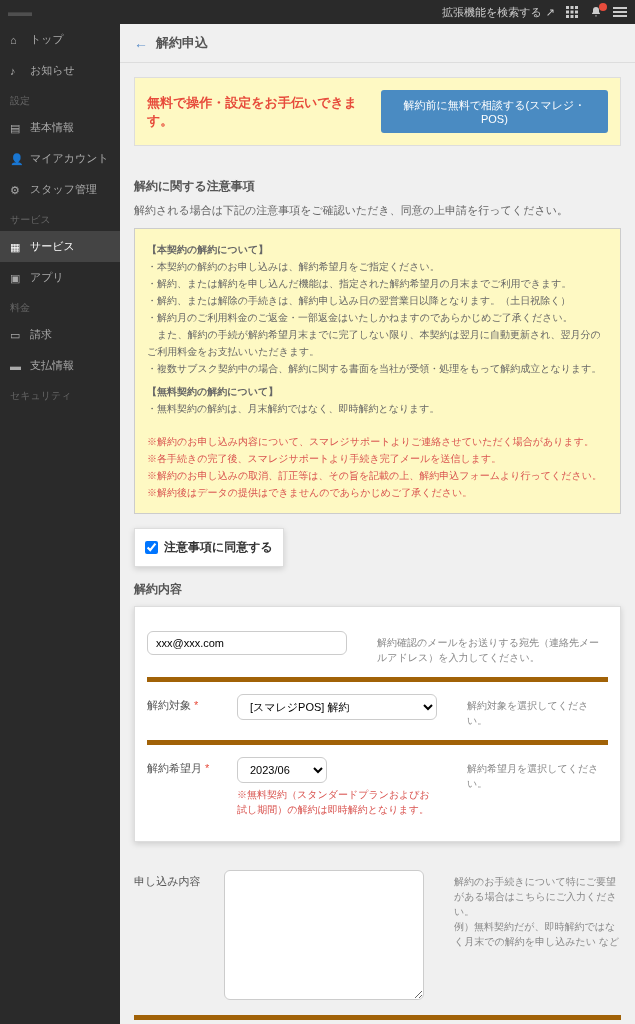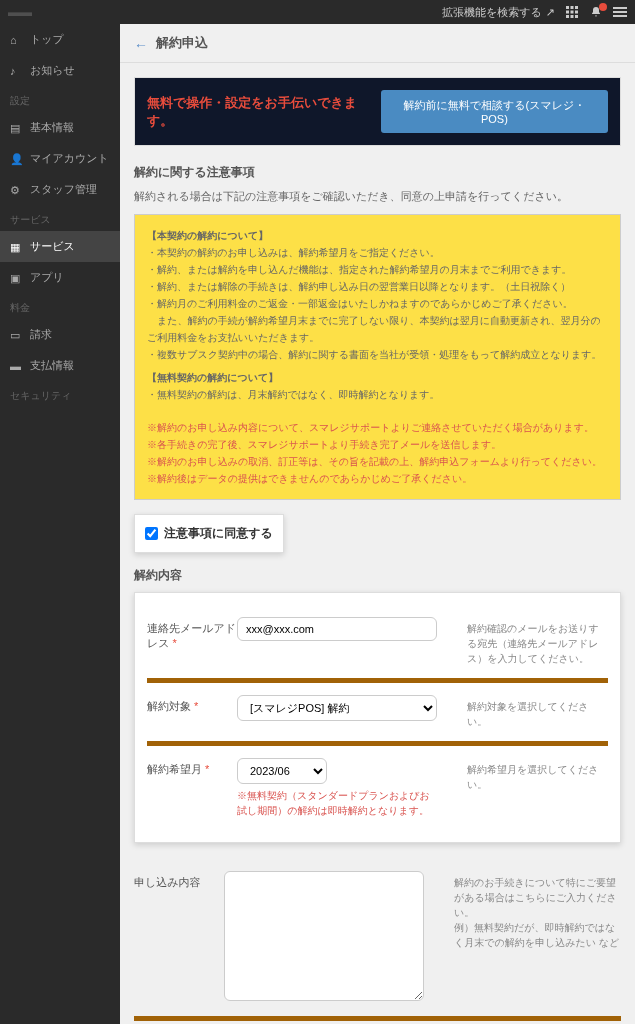--- a/index.html
+++ b/index.html
@@ -21,28 +21,28 @@
     .sidebar-section { padding: 8px 10px 4px; font-size: 10px; color: #666; }
     .sidebar-icon { width: 12px; height: 12px; display: inline-block; }
     
     .main { flex: 1; background: #f0f0f0; padding: 0; }
     .page-header { background: #f0f0f0; padding: 10px 14px; display: flex; align-items: center; gap: 8px; border-bottom: 1px solid #ddd; }
     .back-arrow { color: #5a8dc8; font-size: 14px; cursor: pointer; }
     .page-title { font-size: 13px; font-weight: bold; color: #555; }
     
     .content { padding: 14px; }
     
-    .help-banner { background: #0f172a; border: 1px solid #ddd; padding: 12px; display: flex; align-items: center; gap: 8px; margin-bottom: 18px; }
+    .help-banner { background: #fef9c3; border: 1px solid #ddd; padding: 12px; display: flex; align-items: center; gap: 8px; margin-bottom: 32px; }
     .help-banner-text { color: #e74c3c; font-weight: bold; font-size: 13px; }
     .help-banner-btn { background: #4a8bc2; color: #fff; border: none; padding: 8px 14px; border-radius: 3px; font-size: 11px; cursor: pointer; }
     
     .section-title { font-size: 12px; font-weight: bold; color: #555; margin-bottom: 8px; }
     .section-desc { font-size: 11px; color: #666; margin-bottom: 10px; }
     
-    .notice-box { border: 1px solid #ccc; background: #fde047; padding: 12px; font-size: 10px; color: #666; line-height: 1.7; margin-bottom: 14px; }
+    .notice-box { border: 1px solid #ccc; background: #fef9c3; padding: 12px; font-size: 10px; color: #666; line-height: 1.7; margin-bottom: 14px; }
     .notice-box .sub-title { font-weight: bold; }
     .notice-warn { color: #d9534f; margin-top: 16px; }
     
     .agree-box { background: #fff; border: 1px solid #ddd; padding: 10px; display: inline-flex; align-items: center; gap: 6px; margin-bottom: 14px; box-shadow: 0 2px 6px rgba(0,0,0,0.15); }
     .agree-box label { font-size: 12px; font-weight: bold; }
     
     .form-section { margin-bottom: 16px; }
     
     .form-row { display: flex; padding: 12px 0; border-top: 5px solid #a16207; }
     .form-row:first-child { border-top: none; }
@@ -180,21 +180,20 @@
 
       <div class="agree-box">
         <input type="checkbox" checked="" style="">
         <label>注意事項に同意する</label>
       </div>
 
       <div class="section-title">解約内容</div>
 
       <div class="form-section highlight-row">
         <div class="form-row">
-          <div class="form-label"><span>連絡先メールアドレス</span> <span class="required">*</span></div>
           <div class="form-control-wrap"><input class="text-input" value="xxx@xxx.com" style=""></div>
           <div class="form-help">解約確認のメールをお送りする宛先（連絡先メールアドレス）を入力してください。</div>
         </div>
         <div class="form-row">
           <div class="form-label"><span>解約対象</span> <span class="required">*</span></div>
           <div class="form-control-wrap"><select class="select-input"><option>[スマレジPOS] 解約</option></select></div>
           <div class="form-help">解約対象を選択してください。</div>
         </div>
         <div class="form-row">
           <div class="form-label"><span>解約希望月</span> <span class="required">*</span></div>

